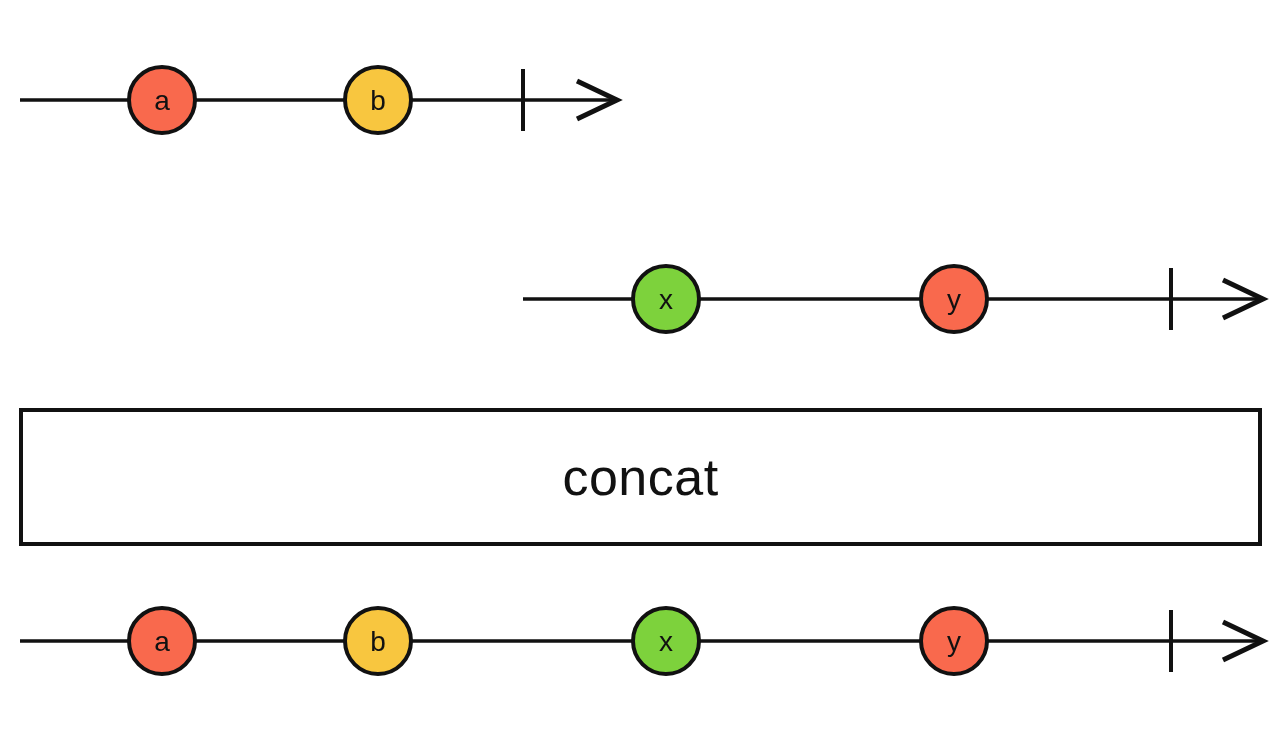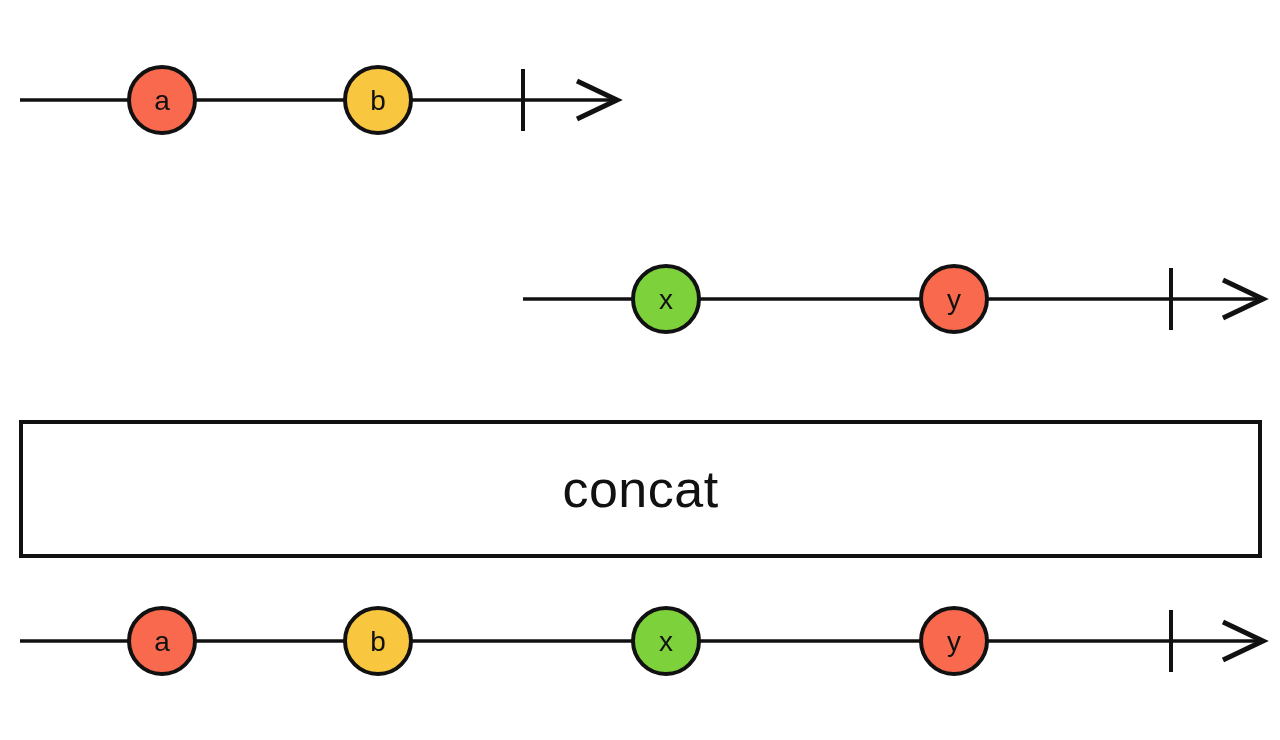--- a/index.html
+++ b/index.html
@@ -88,16 +88,16 @@
         <g>
           <circle cx="666" cy="641" r="33" fill="#7DD23C" stroke="#111111" stroke-width="4"></circle>
           <text x="666" y="651" class="marble-label">x</text>
         </g>
         <g>
           <circle cx="954" cy="641" r="33" fill="#F9694D" stroke="#111111" stroke-width="4"></circle>
           <text x="954" y="651" class="marble-label">y</text>
         </g>
       </g>
     </svg>
-  <div class="op-box" id="op-box" style="left: 19px; top: 420px; width: 1243px; height: 138px; border: 4px solid rgb(17, 17, 17);">
+  <div class="op-box" id="op-box" style="left: 19px; top: 408px; width: 1243px; height: 138px; border: 4px solid rgb(17, 17, 17);">
     <span class="op-label">concat</span>
   </div>
 </div>
 
 </body></html>

